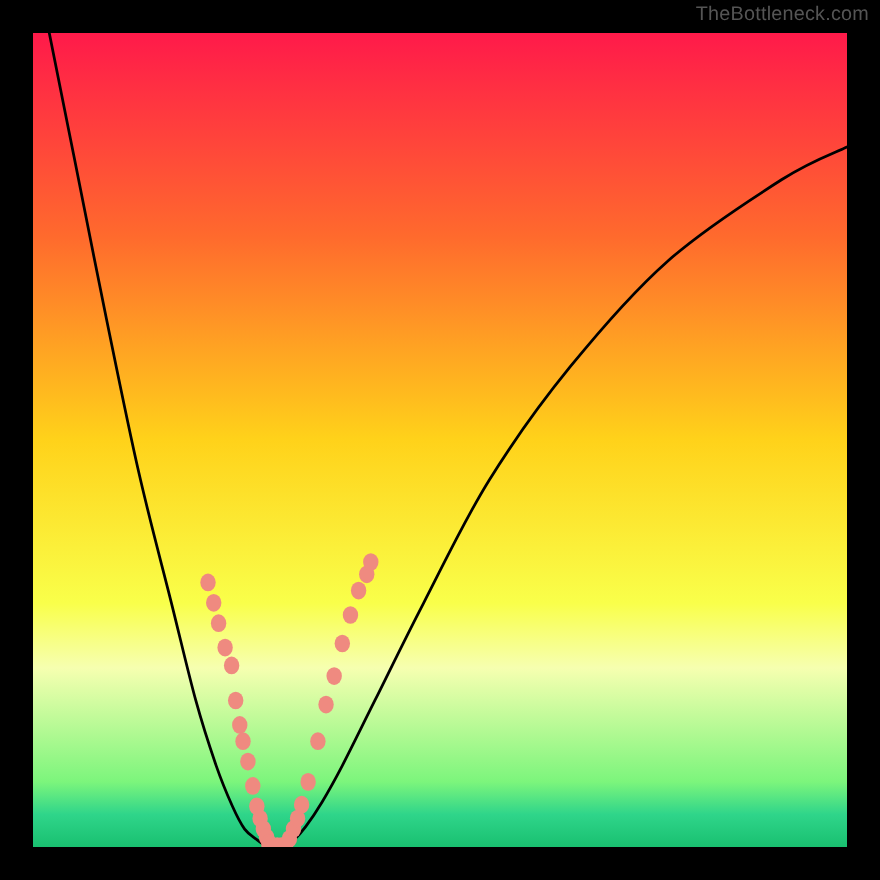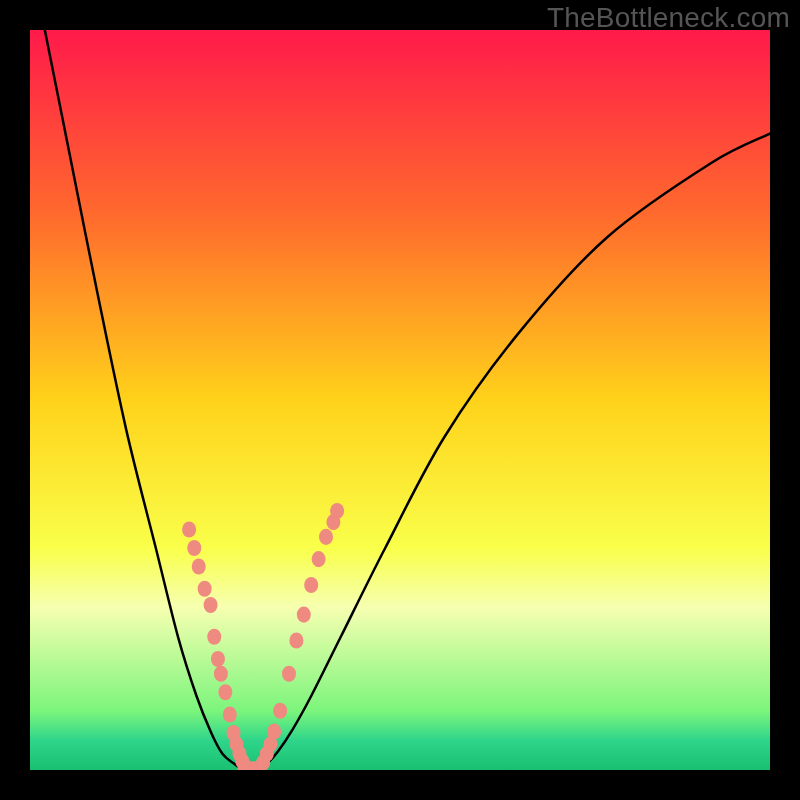--- a/index.html
+++ b/index.html
@@ -15,21 +15,21 @@
     position: relative;
     width: 800px;
     height: 800px;
     background: #000;
   }
   .watermark {
     position: absolute;
     top: 2px;
     right: 10px;
     color: #555;
-    font-size: 28px;
+    font-size: 18px;
     letter-spacing: 0.2px;
     font-weight: 400;
     z-index: 3;
   }
   .plot-area {
     position: absolute;
     left: 30px;
     top: 30px;
     width: 740px;
     height: 740px;

